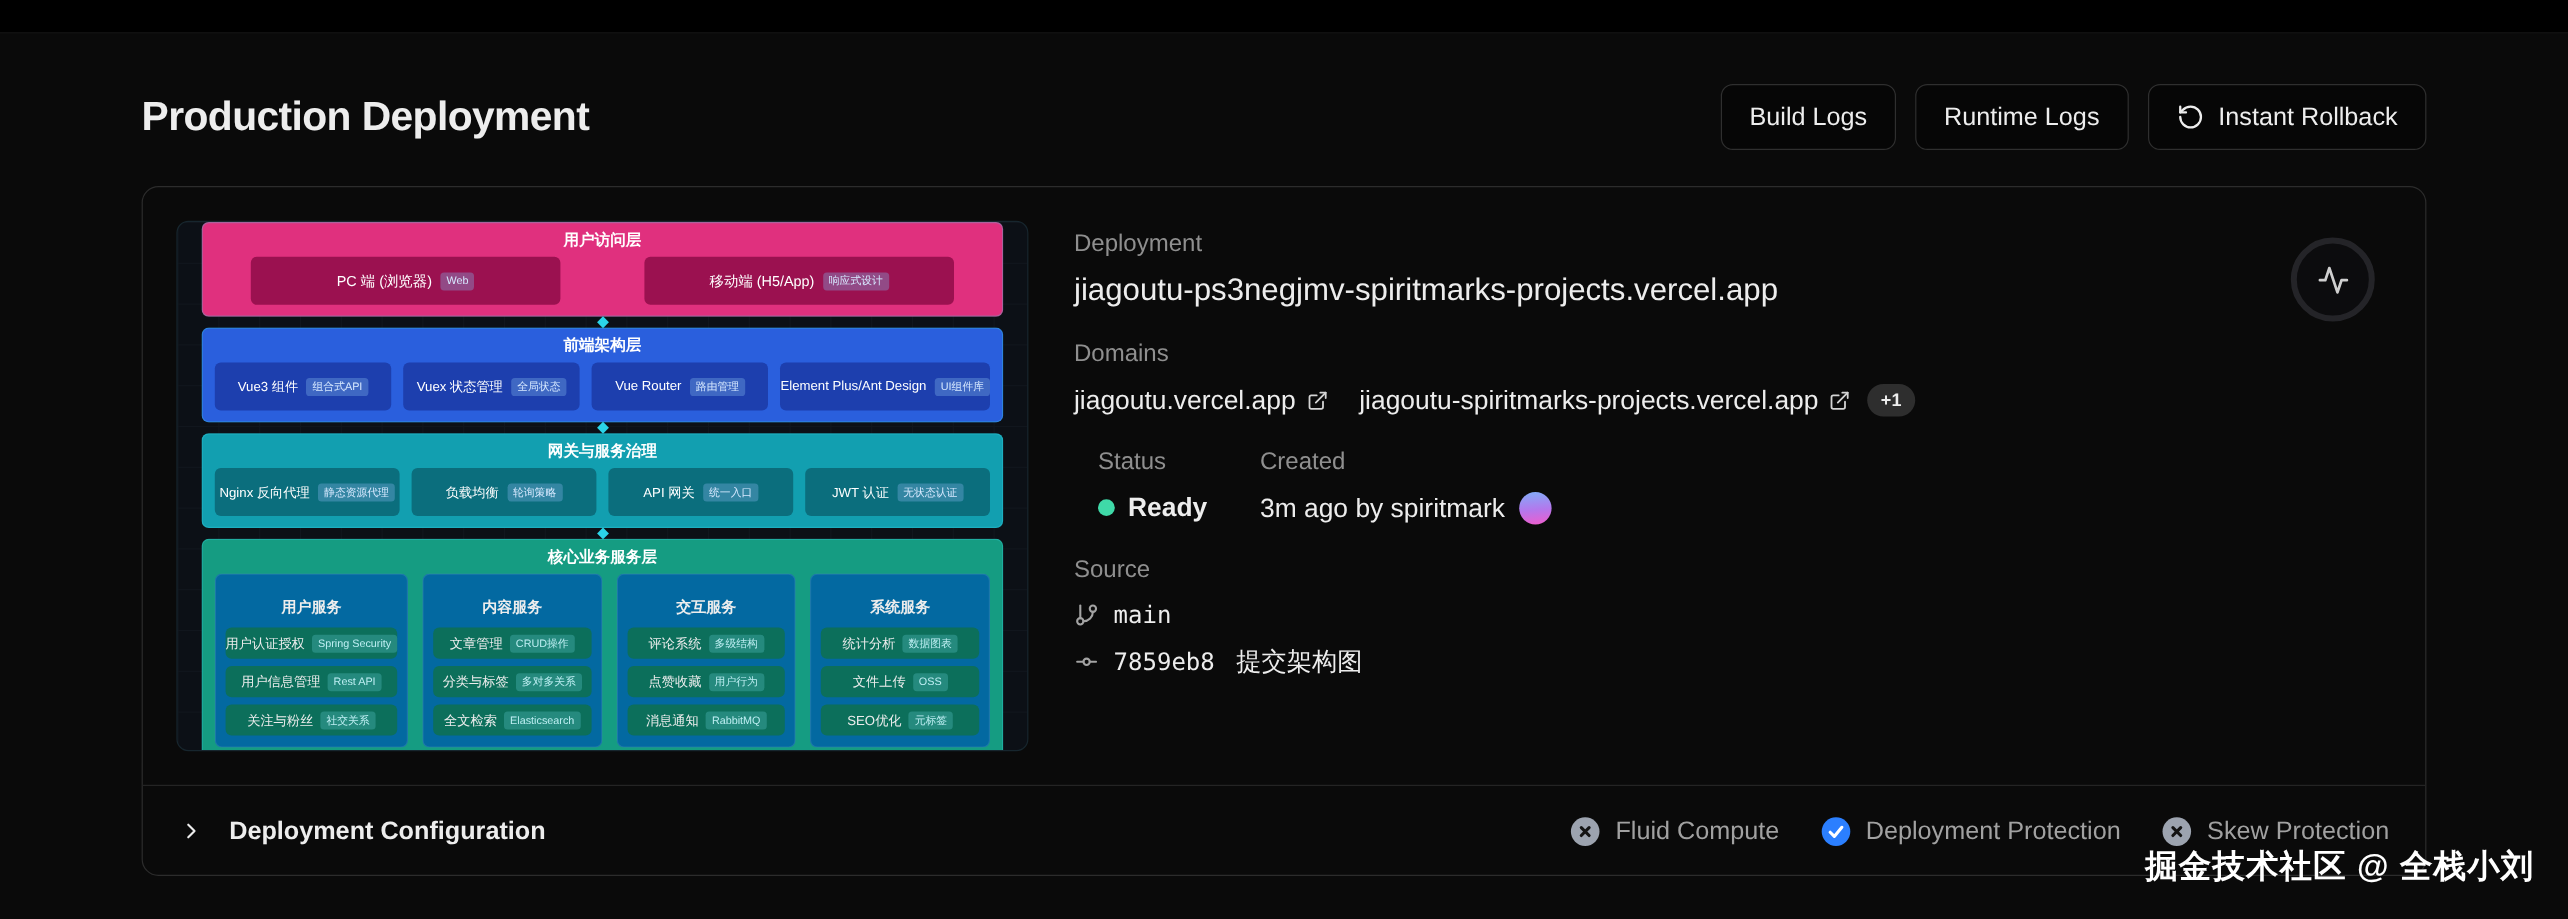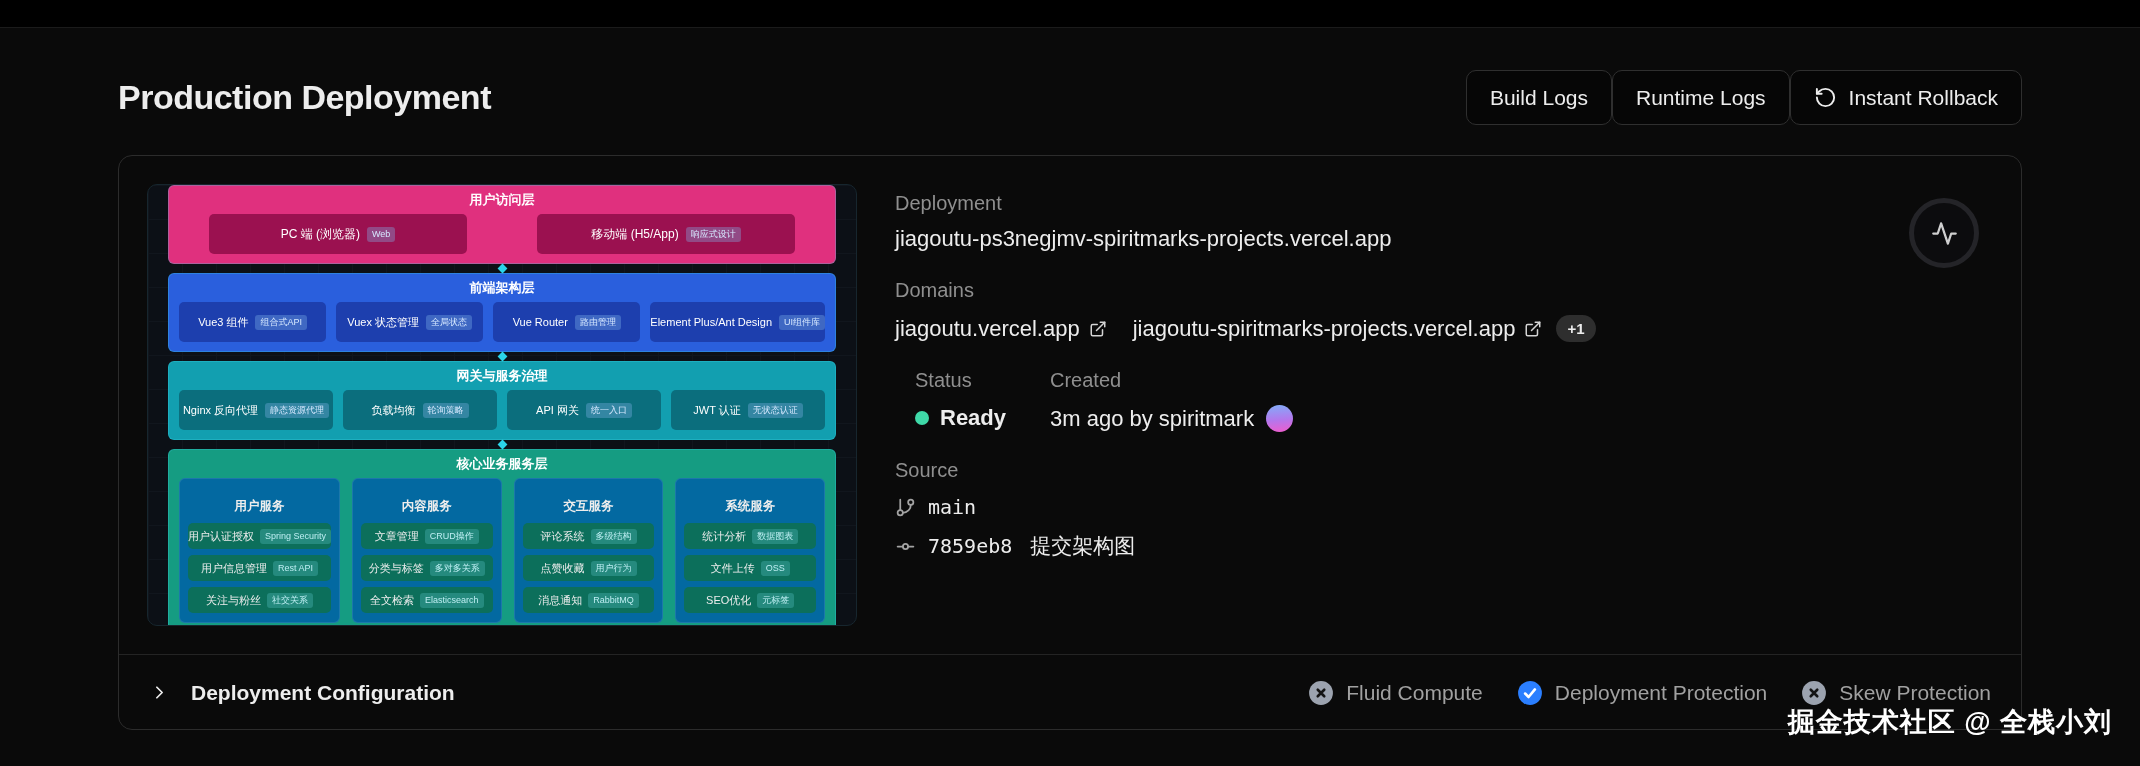--- a/index.html
+++ b/index.html
@@ -9,21 +9,21 @@
     background:#000; color:#ededed;
     font-family:"Liberation Sans", sans-serif;
     -webkit-font-smoothing:antialiased;
   }
   .topbar { height:28px; background:#000; border-bottom:1px solid #1b1b1b; }
   .page { background:#0a0a0a; height:738px; position:relative; }
 
   
   .page-header { display:flex; justify-content:space-between; align-items:center; padding:42px 118px 0; }
   .page-title { margin:0; font-size:34px; font-weight:700; letter-spacing:-0.5px; color:#ededed; }
-  .header-actions { display:flex; }
+  .header-actions { display:flex; gap:16px; }
   .btn {
     display:inline-flex; align-items:center; gap:12px; height:55px; padding:0 23px;
     background:#060606; border:1px solid #2f2f2f; border-radius:10px;
     color:#ededed; font-size:21px; font-weight:500; font-family:inherit; cursor:pointer;
   }
   .btn-icon { display:none; width:23px; height:23px; }
   .btn-icon[data-icon] { display:inline-flex; }
   .btn-icon svg { width:23px; height:23px; stroke:#ededed; }
 
   
@@ -61,21 +61,21 @@
   .dcol-rows { display:flex; flex-direction:column; gap:6px; }
   .drow { height:26px; background:#0c6f5b; border-radius:5px; display:flex; align-items:center; justify-content:center; gap:6px; font-size:11px; white-space:nowrap; }
   .drow .dbox-tag { background:rgba(110,220,230,0.25); color:#bdeef2; }
   .connector { height:9px; display:flex; align-items:center; justify-content:center; }
   .connector::after { content:""; width:7px; height:7px; background:#2bd4e8; transform:rotate(45deg); }
 
   
   .details { margin-left:38px; padding-top:8px; flex:1; }
   .section { margin-bottom:27px; }
   .sec-label { color:#8f8f8f; font-size:20px; }
-  .sec-value { font-size:22px; margin-top:11px; color:#ededed; }
+  .sec-value { font-size:26px; margin-top:11px; color:#ededed; }
   .domains-row { display:flex; align-items:center; gap:14px; margin-top:13px; }
   .domain-link { display:inline-flex; align-items:center; gap:9px; font-size:22px; color:#ededed; cursor:pointer; }
   .domain-link svg { width:18px; height:18px; stroke:#d4d4d4; }
   .more-badge { background:#2e2e2e; color:#ededed; font-size:15px; font-weight:600; padding:5px 11px; border-radius:999px; cursor:pointer; }
   .two-col { display:flex;margin-left:20px; }
   .col-status { width:135px; }
   .status-row { display:flex; align-items:center; gap:11px; margin-top:13px; }
   .status-dot { width:14px; height:14px; border-radius:50%; background:#3fd9a8; }
   .status-text { font-size:22px; font-weight:600; }
   .created-row { display:flex; align-items:center; gap:12px; margin-top:13px; font-size:22px; }

